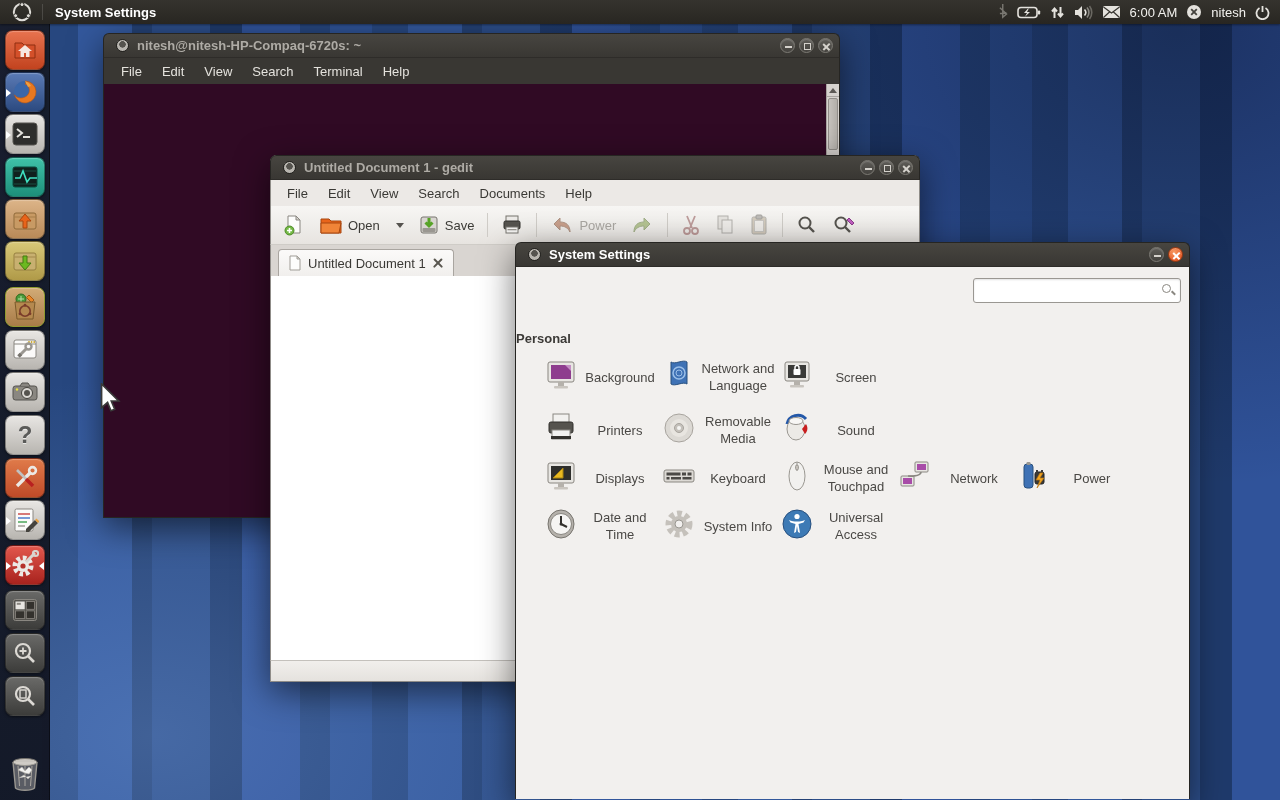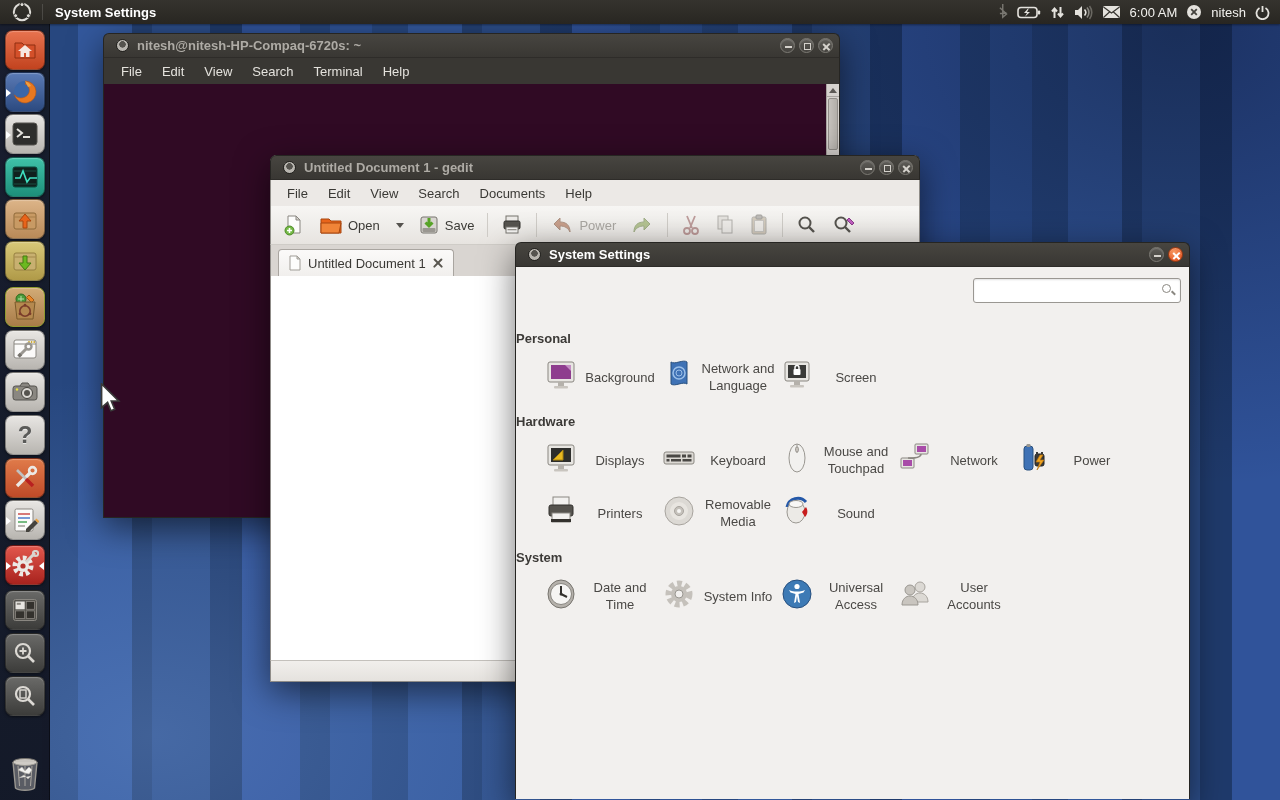--- a/index.html
+++ b/index.html
@@ -369,21 +369,55 @@
               <rect x="14.5" y="12" width="7" height="6" rx="1" fill="#fff"></rect>
                 <path d="M16 12v-1.5a2 2 0 0 1 4 0V12" stroke="#fff" stroke-width="1.5" fill="none"></path>
               <rect x="15" y="24" width="6" height="4" fill="#b5b1ab"></rect>
                 <rect x="11" y="28" width="14" height="2.5" rx="1" fill="#c9c5bf"></rect>
             </svg>
           </span>
           <span class="ss-label">Screen</span>
         </div>
       </div>
 
-      <div class="ss-heading h-hardware">Hardware</div>
+      <div class="ss-row second">
+        <div class="ss-item">
+          <span class="ss-icon">
+            <svg width="36" height="36" viewBox="0 0 36 36">
+              <rect x="10" y="4" width="16" height="9" fill="#f2f1ef" stroke="#8a8781"></rect>
+              <rect x="6" y="12" width="24" height="11" rx="2" fill="#55534e" stroke="#33312d"></rect>
+              <rect x="9" y="20" width="18" height="9" fill="#f2f1ef" stroke="#8a8781"></rect>
+              <rect x="8" y="26" width="20" height="3" fill="#33312d"></rect>
+            </svg>
+          </span>
+          <span class="ss-label">Printers</span>
+        </div>
+        <div class="ss-item">
+          <span class="ss-icon">
+            <svg width="36" height="36" viewBox="0 0 36 36">
+              <circle cx="18" cy="18" r="14" fill="#dcd9d4" stroke="#a8a49e"></circle>
+              <circle cx="18" cy="18" r="9" fill="#e8e5e0"></circle>
+              <circle cx="18" cy="18" r="4.5" fill="#c5c1bb" stroke="#a8a49e"></circle>
+              <circle cx="18" cy="18" r="2" fill="#f6f5f3"></circle>
+            </svg>
+          </span>
+          <span class="ss-label">Removable Media</span>
+        </div>
+        <div class="ss-item">
+          <span class="ss-icon">
+            <svg width="36" height="36" viewBox="0 0 36 36">
+              <path d="M8 14a11 11 0 0 1 19-5" stroke="#2458a8" stroke-width="3" fill="none"></path>
+              <ellipse cx="17" cy="19" rx="9" ry="11" fill="#eceae6" stroke="#9a9791"></ellipse>
+              <ellipse cx="17" cy="11" rx="7" ry="3.5" fill="#f8f7f5" stroke="#9a9791"></ellipse>
+              <path d="M27 14c2 3 2 7-1 10l-3-5z" fill="#c81e1e"></path>
+            </svg>
+          </span>
+          <span class="ss-label">Sound</span>
+        </div>
+      </div>
       <div class="ss-row">
         <div class="ss-item">
           <span class="ss-icon">
             <svg width="36" height="36" viewBox="0 0 36 36">
               <rect x="5" y="5" width="26" height="20" rx="2" fill="#e8e6e2" stroke="#8a8781"></rect>
               <rect x="8" y="8" width="20" height="14" fill="#2e2e2c"></rect>
               <path d="M10 20L20 10v10z" fill="#e8b820" stroke="#a88410"></path>
               <rect x="15" y="25" width="6" height="4" fill="#b5b1ab"></rect>
                 <rect x="11" y="29" width="14" height="2.5" rx="1" fill="#c9c5bf"></rect>
             </svg>
@@ -432,57 +466,21 @@
               <rect x="9" y="6" width="9" height="24" rx="3" fill="#3f72b5" stroke="#28507f"></rect>
               <rect x="11.5" y="4" width="4" height="3" rx="1" fill="#9a9791"></rect>
               <rect x="20" y="14" width="9" height="12" rx="2" fill="#3a3a38" stroke="#222"></rect>
               <path d="M22 12v3M27 12v3" stroke="#3a3a38" stroke-width="2"></path>
               <path d="M25 15l-4 7h4l-3 8 7-10h-4l3-5z" fill="#f2a622" stroke="#b87410" stroke-width=".7"></path>
             </svg>
           </span>
           <span class="ss-label">Power</span>
         </div>
       </div>
-      <div class="ss-row second">
-        <div class="ss-item">
-          <span class="ss-icon">
-            <svg width="36" height="36" viewBox="0 0 36 36">
-              <rect x="10" y="4" width="16" height="9" fill="#f2f1ef" stroke="#8a8781"></rect>
-              <rect x="6" y="12" width="24" height="11" rx="2" fill="#55534e" stroke="#33312d"></rect>
-              <rect x="9" y="20" width="18" height="9" fill="#f2f1ef" stroke="#8a8781"></rect>
-              <rect x="8" y="26" width="20" height="3" fill="#33312d"></rect>
-            </svg>
-          </span>
-          <span class="ss-label">Printers</span>
-        </div>
-        <div class="ss-item">
-          <span class="ss-icon">
-            <svg width="36" height="36" viewBox="0 0 36 36">
-              <circle cx="18" cy="18" r="14" fill="#dcd9d4" stroke="#a8a49e"></circle>
-              <circle cx="18" cy="18" r="9" fill="#e8e5e0"></circle>
-              <circle cx="18" cy="18" r="4.5" fill="#c5c1bb" stroke="#a8a49e"></circle>
-              <circle cx="18" cy="18" r="2" fill="#f6f5f3"></circle>
-            </svg>
-          </span>
-          <span class="ss-label">Removable Media</span>
-        </div>
-        <div class="ss-item">
-          <span class="ss-icon">
-            <svg width="36" height="36" viewBox="0 0 36 36">
-              <path d="M8 14a11 11 0 0 1 19-5" stroke="#2458a8" stroke-width="3" fill="none"></path>
-              <ellipse cx="17" cy="19" rx="9" ry="11" fill="#eceae6" stroke="#9a9791"></ellipse>
-              <ellipse cx="17" cy="11" rx="7" ry="3.5" fill="#f8f7f5" stroke="#9a9791"></ellipse>
-              <path d="M27 14c2 3 2 7-1 10l-3-5z" fill="#c81e1e"></path>
-            </svg>
-          </span>
-          <span class="ss-label">Sound</span>
-        </div>
-      </div>
-
-      <div class="ss-heading h-system">System</div>
+
       <div class="ss-row">
         <div class="ss-item">
           <span class="ss-icon">
             <svg width="36" height="36" viewBox="0 0 36 36">
               <ellipse cx="18" cy="18" rx="13" ry="14" fill="#b5b1ab" stroke="#77746e"></ellipse>
               <circle cx="18" cy="18" r="10.5" fill="#f6f5f3" stroke="#8a8781"></circle>
               <path d="M18 18L18 10M18 18l6 3" stroke="#33312d" stroke-width="2"></path>
               <circle cx="18" cy="18" r="1.5" fill="#33312d"></circle>
             </svg>
           </span>
@@ -500,31 +498,20 @@
         </div>
         <div class="ss-item">
           <span class="ss-icon">
             <svg width="36" height="36" viewBox="0 0 36 36">
               <circle cx="18" cy="18" r="14" fill="#3d7ab5" stroke="#28507f"></circle>
               <circle cx="18" cy="10.5" r="2.6" fill="#fff"></circle>
               <path d="M10 14c5 2 11 2 16 0l-1.5 2.5-5 1.5 1.5 9-2-1-1-6-1 6-2 1 1.5-9-5-1.5z" fill="#fff"></path>
             </svg>
           </span>
           <span class="ss-label">Universal Access</span>
-        </div>
-        <div class="ss-item">
-          <span class="ss-icon">
-            <svg width="36" height="36" viewBox="0 0 36 36">
-              <circle cx="23" cy="11" r="5" fill="#dcd9d4" stroke="#a8a49e"></circle>
-              <path d="M15 26c0-6 4-9 8-9s8 3 8 9z" fill="#dcd9d4" stroke="#a8a49e"></path>
-              <circle cx="13" cy="14" r="5" fill="#c9c5bf" stroke="#9a9791"></circle>
-              <path d="M5 29c0-6 4-9 8-9s8 3 8 9z" fill="#c9c5bf" stroke="#9a9791"></path>
-            </svg>
-          </span>
-          <span class="ss-label">User Accounts</span>
         </div>
       </div>
     </div>
   </div>
 
   <div class="top-panel">
     <svg class="panel-logo" viewBox="0 0 20 20">
       <circle cx="10" cy="10" r="8.2" fill="none" stroke="#dfddd8" stroke-width="2"></circle>
       <circle cx="10" cy="2.6" r="2" fill="#dfddd8" stroke="#2c2a25" stroke-width="1"></circle>
       <circle cx="3.6" cy="13.7" r="2" fill="#dfddd8" stroke="#2c2a25" stroke-width="1"></circle>

